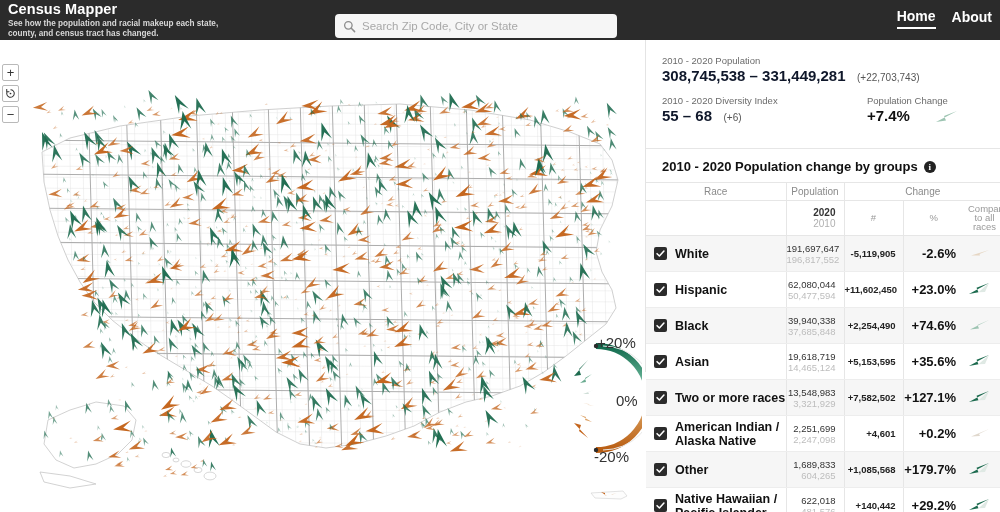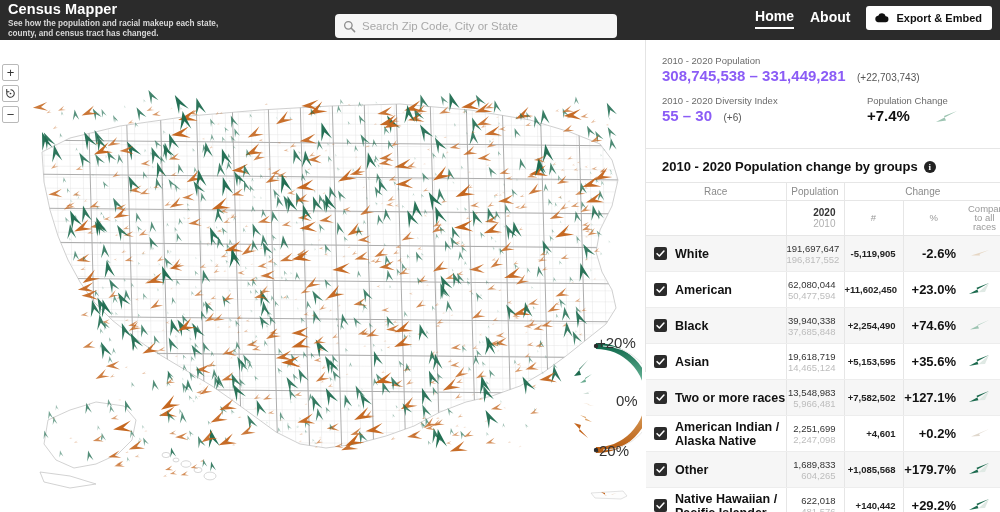--- a/index.html
+++ b/index.html
@@ -80,21 +80,21 @@
 
   
   .panel {
     position: absolute; top: 40px; left: 645px;
     width: 355px; height: 332px;
     background: #ffffff;
     border-left: 1px solid #e4e4e4;
   }
   .stats { padding: 14px 0 10px 16px; }
   .stat-label { font-size: 9.5px; color: #6b6b6b; line-height: 13px; }
-  .stat-big { font-size: 15px; font-weight: bold; color: #8b5cf6; display: inline-block; }
+  .stat-big { font-size: 15px; font-weight: bold; color: #0f172a; display: inline-block; }
   .stat-delta { font-size: 10px; color: #555; margin-left: 7px; }
   .stats-row2 { display: flex; margin-top: 9px; }
   .stats-col-a { width: 205px; }
   .stats-col-b { position: relative; }
   .pop-change-val { font-size: 15px; font-weight: bold; color: #111; }
   .arrow-inline { display: inline-block; margin-left: 20px; vertical-align: -3px; }
   .divider { height: 1px; background: #e6e6e6; margin: 10px 0 0 0; }
 
   .sec-title {
     font-size: 13px; font-weight: bold; color: #111;
@@ -166,30 +166,20 @@
           <circle cx="6.6" cy="6.6" r="4.6" fill="none" stroke="#8d8d8d" stroke-width="1.6"></circle>
           <line x1="10.2" y1="10.2" x2="14.3" y2="14.3" stroke="#8d8d8d" stroke-width="1.8" stroke-linecap="round"></line>
         </svg>
     </span>
     <input class="search-input" type="text" placeholder="Search Zip Code, City or State" style="">
   </div>
 
   <div class="nav">
     <a class="nav-link active" href="#">Home</a>
     <a class="nav-link" href="#">About</a>
-    <button class="export-btn">
-      <span>
-        <svg width="15" height="13" viewBox="0 0 20 16">
-          <path d="M5.2 14.2A4.3 4.3 0 0 1 5.6 5.7 5.3 5.3 0 0 1 15.6 6.4a3.9 3.9 0 0 1-.5 7.8z" fill="#111"></path>
-          <path d="M10 3.6l3.2 3.6H6.8z" fill="#111"></path>
-          <rect x="8.6" y="6.4" width="2.8" height="5" fill="#111"></rect>
-        </svg>
-      </span>
-      <span>Export &amp; Embed</span>
-    </button>
   </div>
 </div>
 
 <div class="map">
   <svg class="map-canvas" viewBox="0 0 645 472">
     <defs>
       <marker id="dummy"></marker>
     </defs>
     <g id="map-geo" stroke="#cfcfcf" stroke-width="0.6" fill="#ffffff">
         <path d="M42,112 L70,98 L120,86 L190,76 L260,70 L330,66 L400,64 L470,70 L530,80 L570,92 L600,104 L612,120 L618,140 L612,166 L600,190 L596,212 L602,232 L612,250 L616,268 L606,284 L586,300 L566,316 L544,332 L520,346 L492,356 L466,362 L440,372 L414,386 L386,396 L356,404 L326,408 L300,404 L276,392 L254,376 L232,360 L212,346 L192,334 L172,322 L152,310 L132,296 L112,280 L94,262 L80,242 L68,220 L58,196 L50,170 L44,142 Z" fill="#ffffff" stroke="#c9c9c9" stroke-width="0.9"></path>
@@ -1542,21 +1532,21 @@
         <path d="M18 32 L4 48 L11 47 L9 41 Z" fill="#1d6b4f"></path>
         <path d="M22 46 L10 55 L16 54 L15 50 Z" fill="#6aab90"></path>
         <path d="M24 62 L13 66 L19 66 L18 64 Z" fill="#cfded7"></path>
         <path d="M24 78 L13 75 L19 76 L18 77 Z" fill="#efd9c2"></path>
         <path d="M22 94 L10 87 L16 89 L15 92 Z" fill="#dda368"></path>
         <path d="M18 110 L4 95 L11 97 L9 103 Z" fill="#c4641b"></path>
       </g>
     </svg>
     <span class="legend-lbl" style="left:27px; top:6px;">+20%</span>
     <span class="legend-lbl" style="left:46px; top:64px;">0%</span>
-    <span class="legend-lbl" style="left:24px; top:114px;">-20%</span>
+    <span class="legend-lbl" style="left:24px; top:120px;">-20%</span>
   </div>
 
   <svg class="legend-pr" viewBox="0 0 54 30">
     <path d="M8 13 L40 11 L44 16 L38 19 L12 18 Z" fill="#fdfdfd" stroke="#d5d5d5" stroke-width="0.7"></path>
     <path d="M24 16 L18 12 L22 13 L22 15 Z" fill="#c4641b"></path>
     <path d="M28 15 L34 13 L30 14 L30 15 Z" fill="#e6cdb5"></path>
   </svg>
 </div>
 
 <div class="panel">
@@ -1565,21 +1555,21 @@
     <div class="stat-label">2010 - 2020 Population</div>
     <div>
       <span class="stat-big">308,745,538 – 331,449,281</span>
       <span class="stat-delta">(+22,703,743)</span>
     </div>
 
     <div class="stats-row2">
       <div class="stats-col-a">
         <div class="stat-label">2010 - 2020 Diversity Index</div>
         <div>
-          <span class="stat-big">55 – 30</span>
+          <span class="stat-big">55 – 68</span>
           <span class="stat-delta">(+6)</span>
         </div>
       </div>
       <div class="stats-col-b">
         <div class="stat-label">Population Change</div>
         <div>
           <span class="pop-change-val">+7.4%</span>
           <span class="arrow-inline">
             <svg width="24" height="14" viewBox="0 0 24 14">
                 <path d="M23 1 L2 12 L12 10.5 L10 6 Z" fill="#9dc4b2"></path>
@@ -1648,21 +1638,21 @@
             </svg></td>
         </tr>
         <tr>
           <td>
             <div class="race-cell">
               <span class="cbx">
                 <svg width="9" height="9" viewBox="0 0 10 10">
                   <path d="M1.2 5.2 L3.8 7.8 L8.8 2.2" fill="none" stroke="#fff" stroke-width="1.7" stroke-linecap="round" stroke-linejoin="round"></path>
                 </svg>
               </span>
-              <span class="race-name">American</span>
+              <span class="race-name">Hispanic</span>
             </div>
           </td>
           <td class="pop-cell vline">
             <span class="pop-2020">62,080,044</span>
             <span class="pop-2010">50,477,594</span>
           </td>
           <td class="num-cell vline">+11,602,450</td>
           <td class="pct-cell vline">+23.0%</td>
           <td class="cmp-cell"><svg width="24" height="13" viewBox="0 0 24 13">
               <path d="M22 1 L2 12 L11.5 10.2 L9.5 5.8 Z" fill="#1d6b4f"></path>
@@ -1718,21 +1708,21 @@
               <span class="cbx">
                 <svg width="9" height="9" viewBox="0 0 10 10">
                   <path d="M1.2 5.2 L3.8 7.8 L8.8 2.2" fill="none" stroke="#fff" stroke-width="1.7" stroke-linecap="round" stroke-linejoin="round"></path>
                 </svg>
               </span>
               <span class="race-name">Two or more races</span>
             </div>
           </td>
           <td class="pop-cell vline">
             <span class="pop-2020">13,548,983</span>
-            <span class="pop-2010">5,966,481</span>
+            <span class="pop-2010">3,321,929</span>
           </td>
           <td class="num-cell vline">+7,582,502</td>
           <td class="pct-cell vline">+127.1%</td>
           <td class="cmp-cell"><svg width="24" height="13" viewBox="0 0 24 13">
               <path d="M22 1 L2 12 L11.5 10.2 L9.5 5.8 Z" fill="#1d6b4f"></path>
               <path d="M22 1 L11.5 10.2 L18 10 Z" fill="#dfe9e4"></path>
             </svg></td>
         </tr>
         <tr>
           <td>

